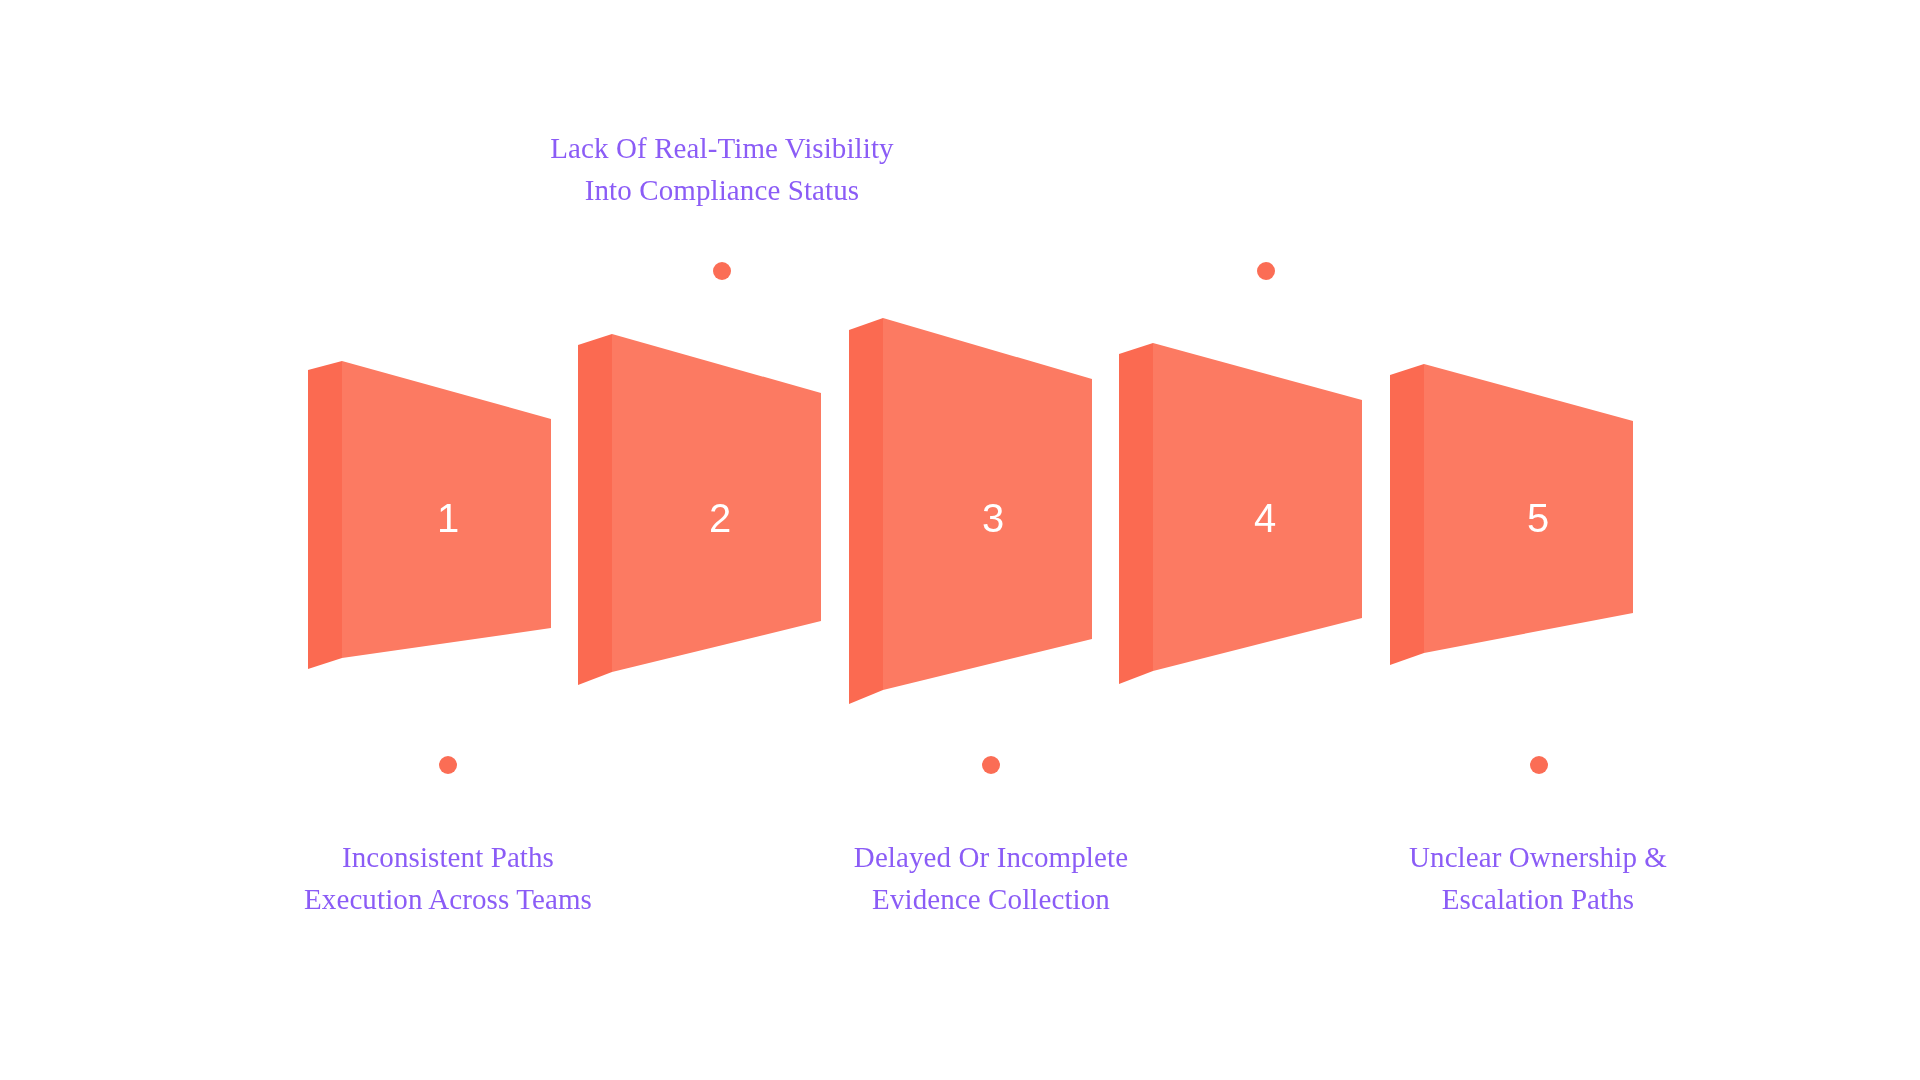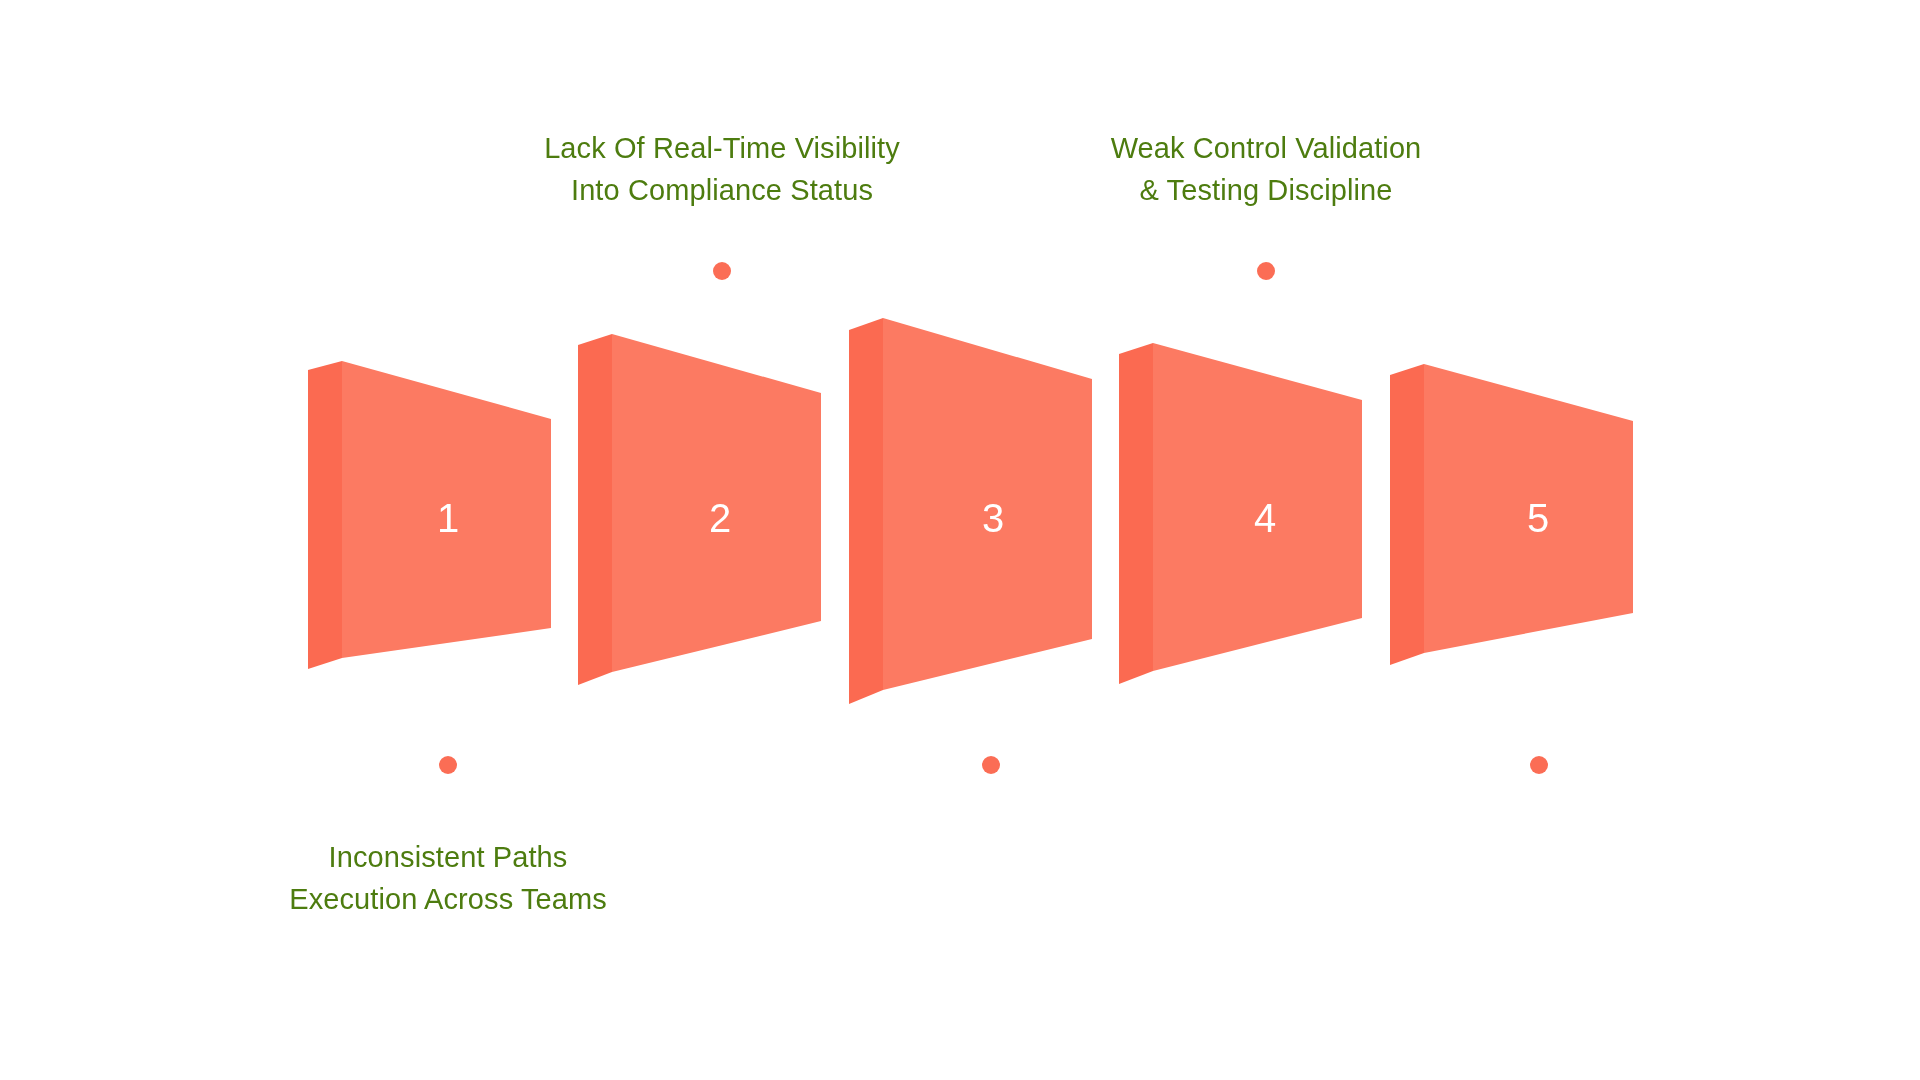--- a/index.html
+++ b/index.html
@@ -24,22 +24,22 @@
   }
   .diagram-svg {
     position: absolute;
     left: 0; top: 0;
     width: 1920px;
     height: 1080px;
   }
   .caption {
     position: absolute;
     text-align: center;
-    color: #4d7c0f;
-    font-family: Liberation Sans, sans-serif;
+    color: #8b5cf6;
+    font-family: Liberation Serif, serif;
     font-size: 29px;
     line-height: 42px;
     font-weight: 400;
     letter-spacing: 0.1px;
     white-space: pre-line;
   }
   .caption-top { }
   .caption-bottom { }
   .step-number {
     position: absolute;
@@ -92,19 +92,21 @@
   </svg>
 
   <div class="step-number" style="left:448px; top:518px;">1</div>
   <div class="step-number" style="left:720px; top:518px;">2</div>
   <div class="step-number" style="left:993px; top:518px;">3</div>
   <div class="step-number" style="left:1265px; top:518px;">4</div>
   <div class="step-number" style="left:1538px; top:518px;">5</div>
 
   <div class="caption caption-top" style="left:472px; top:127px; width:500px;">Lack Of Real-Time Visibility
 Into Compliance Status</div>
-  <div class="caption caption-top" style="left:1041px; top:127px; width:450px;">Weak Control Validation
-&amp; Testing Discipline</div>
 
   <div class="caption caption-bottom" style="left:198px; top:836px; width:500px;">Inconsistent Paths
 Execution Across Teams</div>
+  <div class="caption caption-bottom" style="left:756px; top:836px; width:470px;">Delayed Or Incomplete
+Evidence Collection</div>
+  <div class="caption caption-bottom" style="left:1313px; top:836px; width:450px;">Unclear Ownership &amp;
+Escalation Paths</div>
 
 </div>
 
 </body></html>

